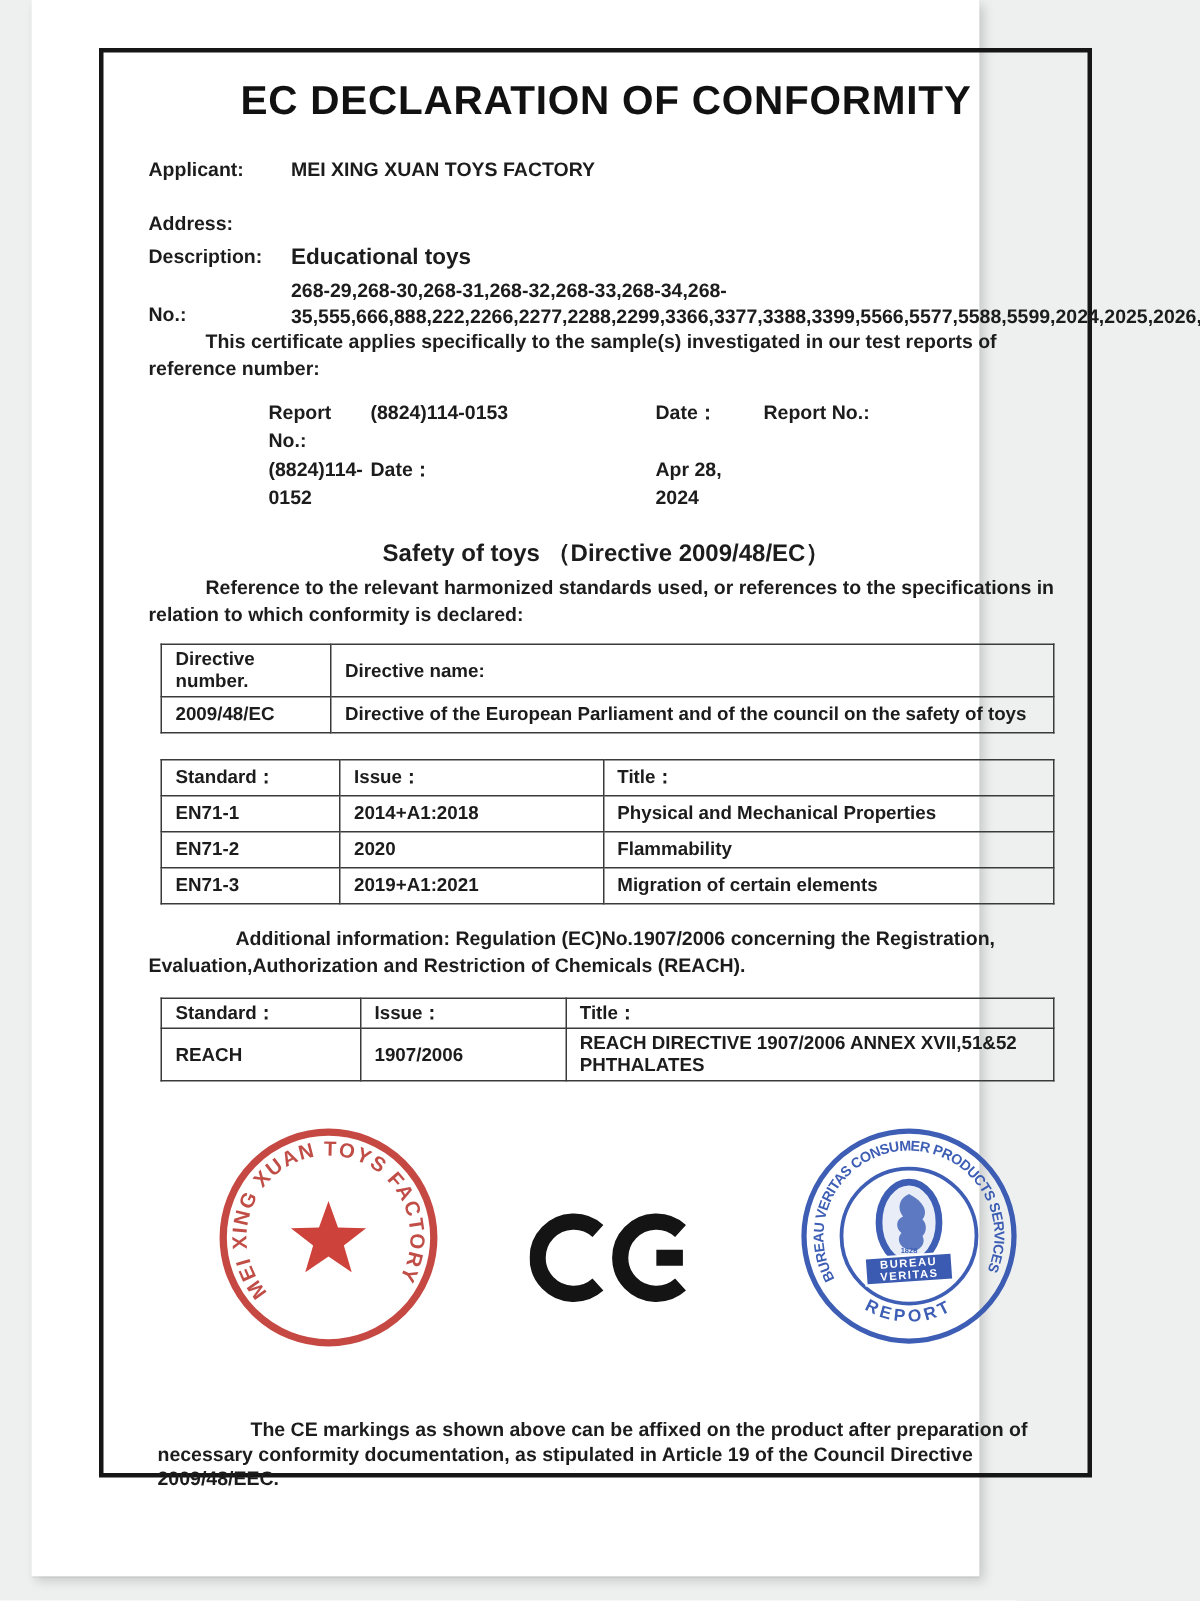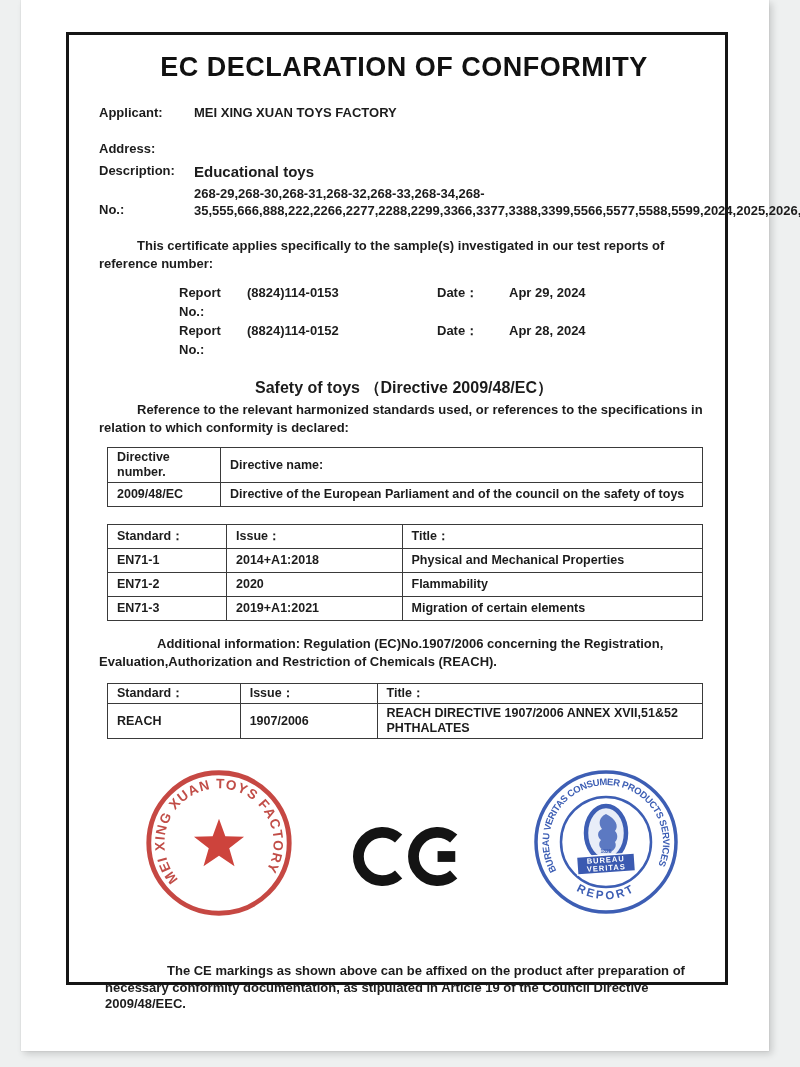--- a/index.html
+++ b/index.html
@@ -3,21 +3,21 @@
 <meta charset="utf-8">
 <style>
   html,body { margin:0; padding:0; }
   body {
     width:800px; height:1067px; position:relative;
     background:#eef0f0;
     font-family:"Liberation Sans", sans-serif;
     overflow:hidden;
   }
   .paper {
-    position:absolute; left:21px; top:0; width:748px; height:1051px;
+    position:absolute; left:21px; top:0; width:632px; height:1051px;
     background:#ffffff;
     box-shadow: 3px 3px 7px rgba(0,0,0,0.16), 0 0 1px rgba(0,0,0,0.2);
   }
   .frame {
     position:absolute; left:45px; top:32px; width:662px; height:953px;
     border:3px solid #161616; box-sizing:border-box;
     padding:0 16px 0 30px;
     font-weight:bold; font-size:13px; color:#1c1c1c; line-height:18px;
   }
   .title {
@@ -27,21 +27,21 @@
   .frow { display:flex; }
   .frow.applicant { margin-top:20px; }
   .frow.address { margin-top:18px; }
   .frow.description { margin-top:4px; }
   .frow.no-row { margin-top:4px; align-items:flex-end; }
   .flabel { width:95px; flex:none; }
   .fvalue { flex:1; }
   .desc-value { font-size:15px; line-height:19px; }
   .no-value { width:515px; line-height:17px; }
   .para { text-indent:38px; }
-  .cert-note { margin-top:18px; }
+  .cert-note { }
   .reports { margin:10px 0 0 80px; display:grid; grid-template-columns:68px 190px 72px auto; line-height:19px; }
   .safety { margin-top:20px; text-align:center; font-size:16px; }
   .ref-note { margin-top:4px; }
   table { border-collapse:collapse; width:596px; margin-left:8px; font-size:12.5px; }
   th, td { border:1.5px solid #3a3a3a; padding:2px 9px; text-align:left; vertical-align:middle; font-weight:bold; line-height:15px; }
   .t-directive { margin-top:10px; }
   .t-directive .c1 { width:19%; }
   .t-directive td, .t-directive th { height:19px; }
   .t-standards { margin-top:17px; }
   .t-standards .c1 { width:20%; } .t-standards .c2 { width:29.5%; }
@@ -81,21 +81,20 @@
       <div class="flabel">No.:</div>
       <div class="fvalue no-value">268-29,268-30,268-31,268-32,268-33,268-34,268-35,555,666,888,222,2266,2277,2288,2299,3366,3377,3388,3399,5566,5577,5588,5599,2024,2025,2026,2027,160,260,360,560,760,860,960,1100,199,299,399,599,699,799,899,999,1000,2000,3000,4000.</div>
     </div>
 
     <div class="para cert-note">This certificate applies specifically to the sample(s) investigated in our test reports of reference number:</div>
 
     <div class="reports">
       <div>Report No.:</div>
       <div>(8824)114-0153</div>
       <div>Date：</div>
-      <div>Apr 29, 2024</div>
       <div>Report No.:</div>
       <div>(8824)114-0152</div>
       <div>Date：</div>
       <div>Apr 28, 2024</div>
     </div>
 
     <div class="safety">Safety of toys （Directive 2009/48/EC）</div>
 
     <div class="para ref-note">Reference to the relevant harmonized standards used, or references to the specifications in relation to which conformity is declared:</div>
 

